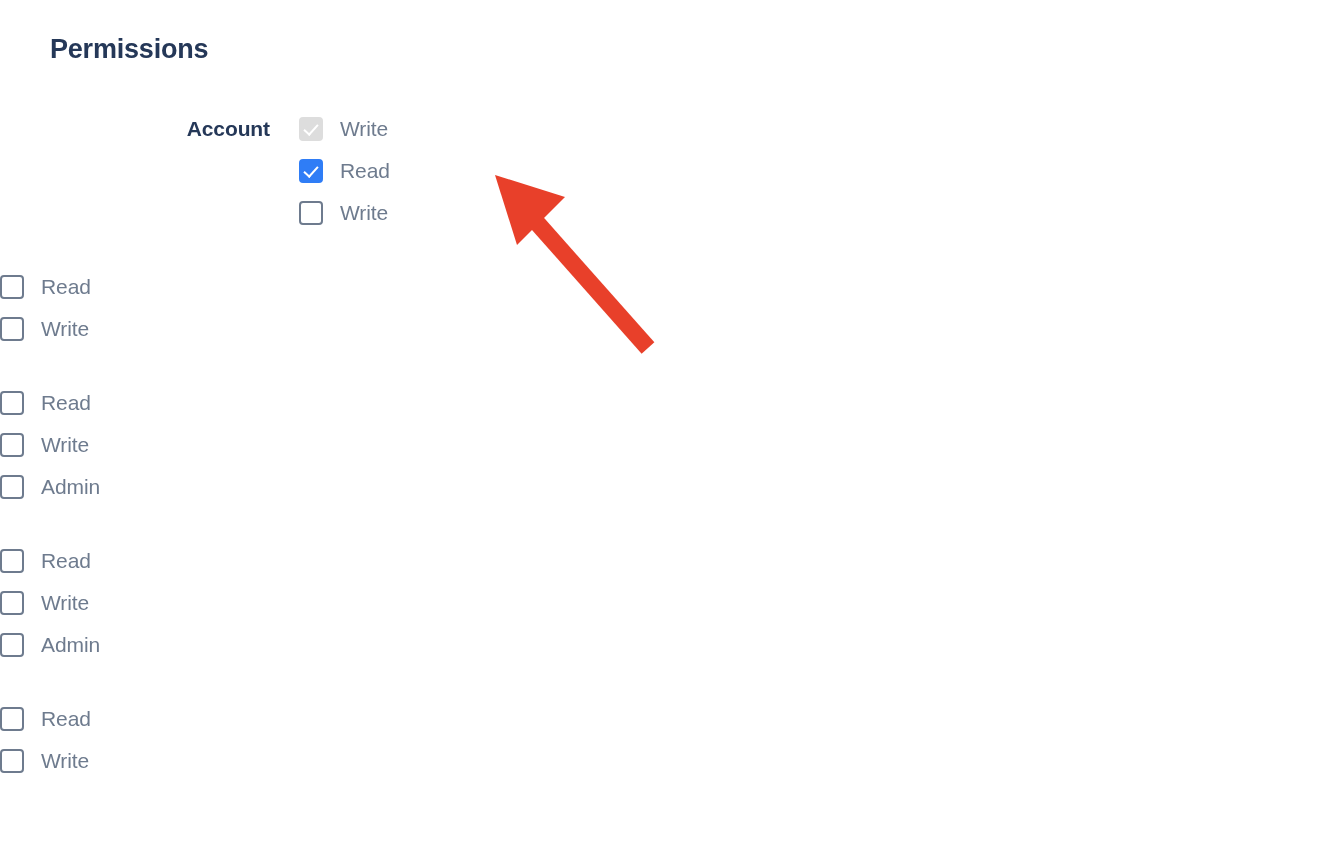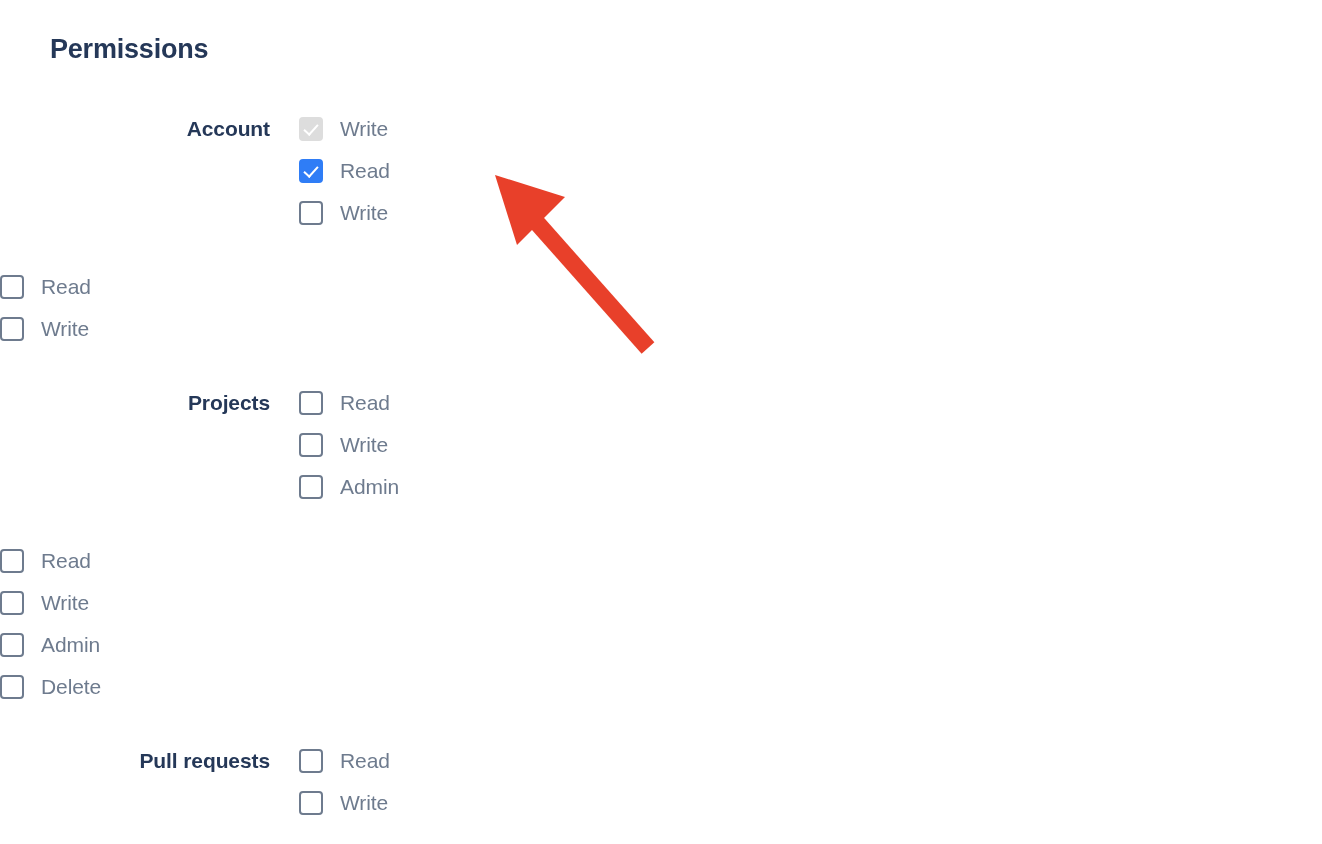--- a/index.html
+++ b/index.html
@@ -159,21 +159,20 @@
             <span class="checkbox"></span>
             <span class="option-label">Read</span>
           </div>
           <div class="option-row">
             <span class="checkbox"></span>
             <span class="option-label">Write</span>
           </div>
         </div>
       </div>
       <div class="perm-group">
-        <div class="group-label">Projects</div>
         <div class="group-options">
           <div class="option-row">
             <span class="checkbox"></span>
             <span class="option-label">Read</span>
           </div>
           <div class="option-row">
             <span class="checkbox"></span>
             <span class="option-label">Write</span>
           </div>
           <div class="option-row">
@@ -189,28 +188,23 @@
             <span class="option-label">Read</span>
           </div>
           <div class="option-row">
             <span class="checkbox"></span>
             <span class="option-label">Write</span>
           </div>
           <div class="option-row">
             <span class="checkbox"></span>
             <span class="option-label">Admin</span>
           </div>
-          <div class="option-row">
-            <span class="checkbox"></span>
-            <span class="option-label">Delete</span>
-          </div>
-        </div>
-      </div>
-      <div class="perm-group">
-        <div class="group-label">Pull requests</div>
+        </div>
+      </div>
+      <div class="perm-group">
         <div class="group-options">
           <div class="option-row">
             <span class="checkbox"></span>
             <span class="option-label">Read</span>
           </div>
           <div class="option-row">
             <span class="checkbox"></span>
             <span class="option-label">Write</span>
           </div>
         </div>

